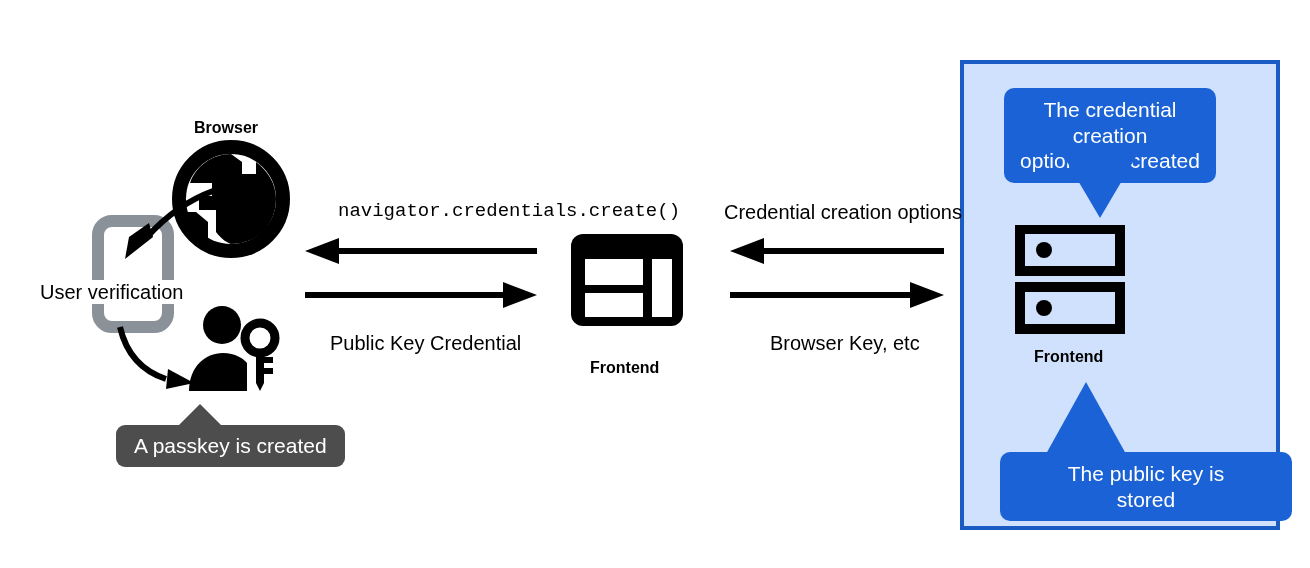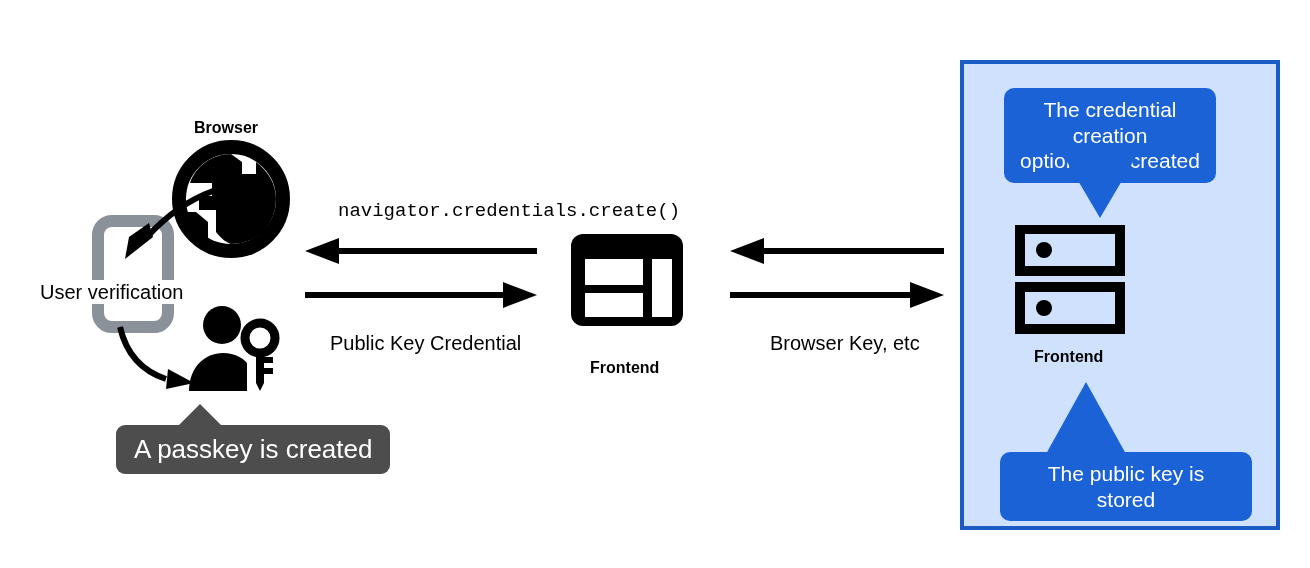--- a/index.html
+++ b/index.html
@@ -56,21 +56,21 @@
     line-height: 1.22;
     padding: 9px 14px;
     box-sizing: border-box;
   }
 
   
   #passkey-tooltip {
     background: #4d4d4d;
     color: #ffffff;
     border-radius: 9px;
-    font-size: 26px;
+    font-size: 21px;
     padding: 9px 18px;
     white-space: nowrap;
     font-family: "Liberation Sans", sans-serif;
   }
 </style>
 </head>
 <body>
 
 <div id="stage">
 
@@ -137,20 +137,21 @@
   <div class="abs lbl" style="left:330px; top:331px; font-size:20px;">Public Key Credential</div>
 
   <svg class="abs" style="left:568px; top:231px;" width="118" height="98" viewBox="0 0 118 98">
     <rect x="3" y="3" width="112" height="92" rx="12" ry="12" fill="#000000"></rect>
     <rect x="17" y="28" width="58" height="26" fill="#ffffff"></rect>
     <rect x="17" y="62" width="58" height="24" fill="#ffffff"></rect>
     <rect x="84" y="28" width="20" height="58" fill="#ffffff"></rect>
   </svg>
   <div class="abs lbl lbl-bold" style="left:590px; top:358px; font-size:16px;">Frontend</div>
 
+  <div class="abs lbl" style="left:724px; top:200px; font-size:20px;">Credential creation options</div>
 
   <svg class="abs" style="left:730px; top:238px;" width="214" height="26" viewBox="0 0 214 26">
     <line x1="30" y1="13" x2="214" y2="13" stroke="#000000" stroke-width="6"></line>
     <path d="M0 13 L 34 0 L 34 26 Z" fill="#000000"></path>
   </svg>
 
   <svg class="abs" style="left:730px; top:282px;" width="214" height="26" viewBox="0 0 214 26">
     <line x1="0" y1="13" x2="184" y2="13" stroke="#000000" stroke-width="6"></line>
     <path d="M214 13 L 180 0 L 180 26 Z" fill="#000000"></path>
   </svg>
@@ -169,18 +170,18 @@
     <rect x="5" y="4" width="100" height="42" fill="none" stroke="#000000" stroke-width="10"></rect>
     <circle cx="29" cy="25" r="8" fill="#000000"></circle>
     <rect x="5" y="62" width="100" height="42" fill="none" stroke="#000000" stroke-width="10"></rect>
     <circle cx="29" cy="83" r="8" fill="#000000"></circle>
   </svg>
   <div class="abs lbl lbl-bold" style="left:1034px; top:347px; font-size:16px;">Frontend</div>
 
   <svg class="abs" style="left:1044px; top:382px;" width="84" height="72" viewBox="0 0 84 72">
     <path d="M42 0 L 82 72 L 2 72 Z" fill="#1a62d6"></path>
   </svg>
-  <div class="abs callout-blue" style="left:1000px; top:452px; width:252px;">
+  <div class="abs callout-blue" style="left:1000px; top:452px; width:292px;">
     <div>The public key is</div>
     <div>stored</div>
   </div>
 
 </div>
 
 </body></html>

